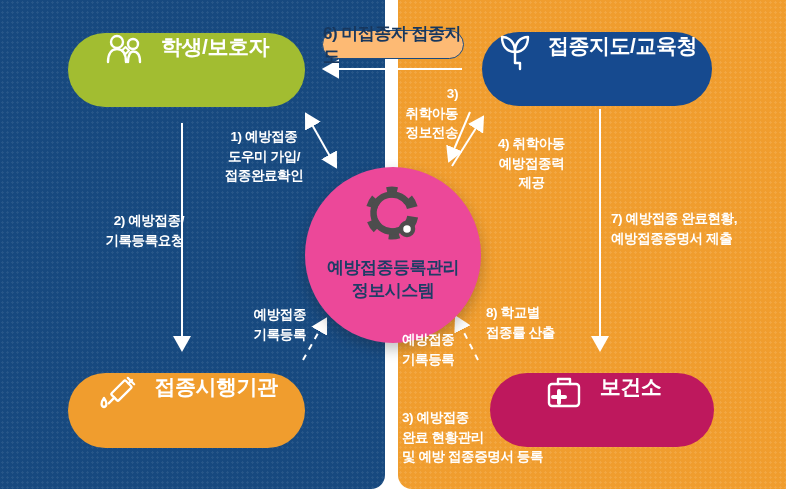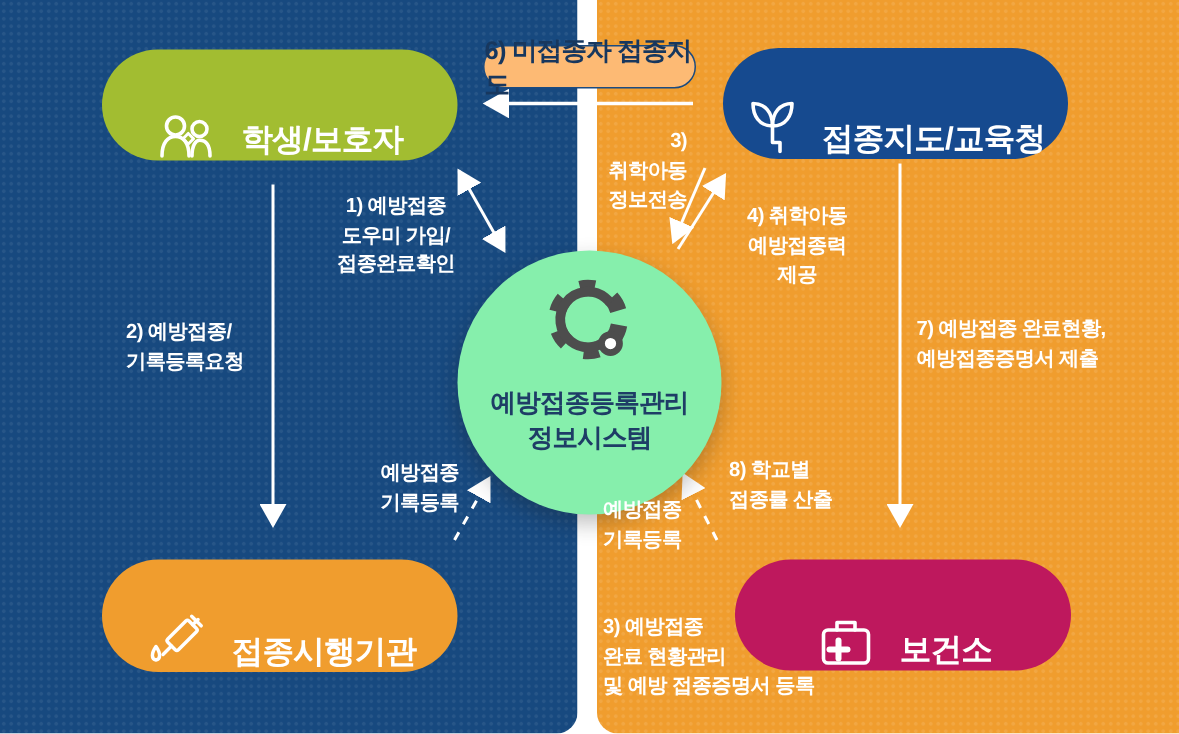--- a/index.html
+++ b/index.html
@@ -15,50 +15,50 @@
     background-image:radial-gradient(rgba(255,255,255,0.07) 1px,rgba(0,0,0,0) 1.4px);
     background-size:5px 5px;border-radius:0 0 14px 0;
   }
   .panel-right{
     left:398px;width:388px;background-color:#f09d2e;
     background-image:radial-gradient(rgba(255,255,255,0.10) 1px,rgba(0,0,0,0) 1.4px);
     background-size:5px 5px;border-radius:0 0 0 14px;
   }
   svg.arrows{position:absolute;left:0;top:0;width:786px;height:489px;pointer-events:none;}
   .node{
-    position:absolute;display:flex;align-items:flex-end;justify-content:center;gap:15px;
+    position:absolute;display:flex;align-items:flex-start;justify-content:center;gap:15px;
     border-radius:38px;color:#fff;font-size:21px;font-weight:700;letter-spacing:-0.5px;
   }
   .node .nicon{display:flex;align-items:center;justify-content:center;}
   .node-student{left:68px;top:33px;width:237px;height:74px;background:#a2bd31;}
   .node-school{left:482px;top:32px;width:230px;height:74px;background:#164a8f;}
   .node-clinic{left:68px;top:373px;width:237px;height:75px;background:#f09d2e;}
   .node-health{left:490px;top:373px;width:224px;height:74px;background:#be185d;}
   .system-circle{
     position:absolute;left:305px;top:167px;width:176px;height:176px;border-radius:50%;
-    background:#86efac;box-shadow:0 6px 14px rgba(30,30,30,0.28);
+    background:#ec4899;box-shadow:0 6px 14px rgba(30,30,30,0.28);
     display:flex;flex-direction:column;align-items:center;
   }
   .system-circle .gear{margin-top:17px;}
   .sys-label{
     margin-top:4px;text-align:center;color:#1e3d66;font-size:17px;font-weight:700;
     line-height:23px;letter-spacing:-0.5px;white-space:pre-line;
   }
   .badge{
     position:absolute;left:322px;top:30px;width:142px;height:29px;background:#fdba74;
     border:1.5px solid #1b4b80;border-radius:16px;box-sizing:border-box;
     display:flex;align-items:center;justify-content:center;
     color:#17375e;font-size:17px;font-weight:700;letter-spacing:-0.5px;z-index:5;
   }
   .flabel{
     position:absolute;color:#ffffff;font-size:13.5px;font-weight:700;
     line-height:19.5px;letter-spacing:-0.4px;white-space:pre-line;z-index:4;
   }
   .l1{left:213px;top:127px;width:102px;text-align:center;}
-  .l2{left:84px;top:211px;width:100px;text-align:left;}
+  .l2{left:84px;top:211px;width:100px;text-align:right;}
   .l3{left:390px;top:84px;width:68px;text-align:right;}
   .l4{left:484px;top:134px;width:95px;text-align:center;}
   .l7r{left:611px;top:209px;width:170px;text-align:left;}
   .l8{left:486px;top:303px;width:90px;text-align:left;}
   .lrl{left:228px;top:305px;width:78px;text-align:right;}
   .lrr{left:402px;top:330px;width:72px;text-align:left;}
   .l7b{left:402px;top:408px;width:175px;text-align:left;}
 </style>
 </head>
 <body>

